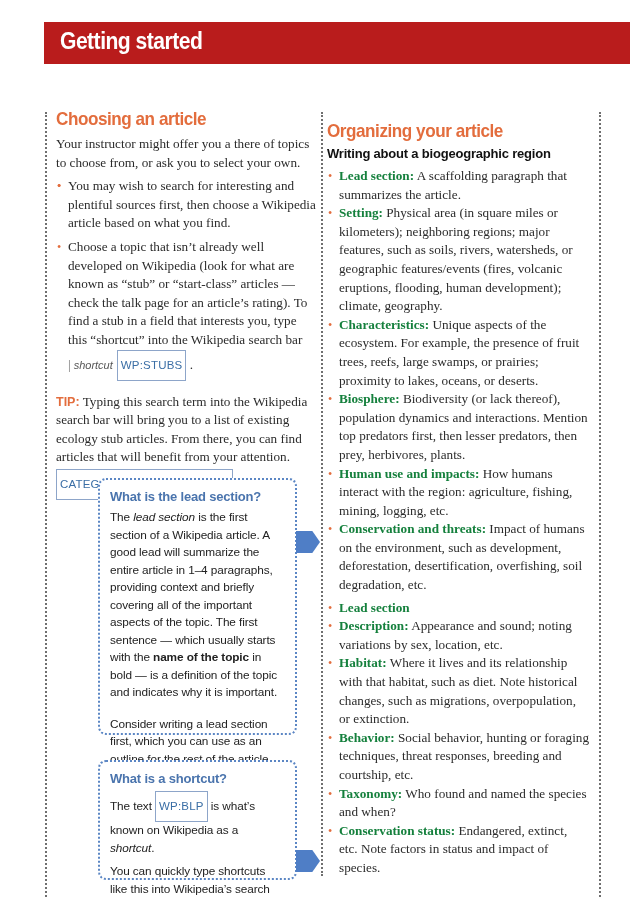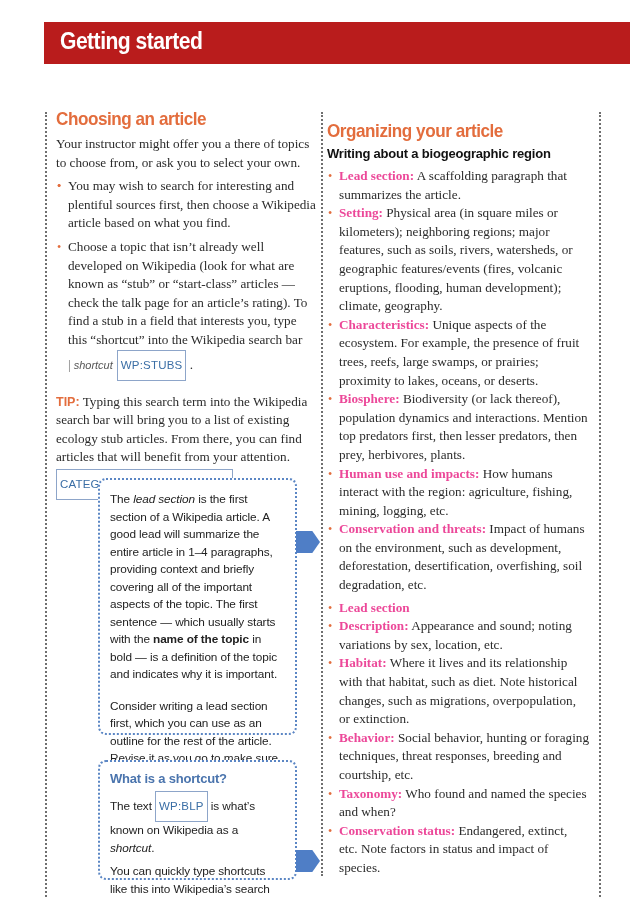--- a/index.html
+++ b/index.html
@@ -37,21 +37,21 @@
 
   .p { font-size: 13.2px; line-height: 18.6px; color: #2b2b2b; }
   .intro { margin-top: 4px; }
 
   ul.bl { list-style: none; margin-top: 4px; }
   ul.bl li { position: relative; padding-left: 12px; font-size: 13.2px; line-height: 18.6px; margin-bottom: 5px; }
   ul.bl.tight li { margin-bottom: 0; }
   ul.bl li .bullet {
     position: absolute; left: 1px; top: 0; color: #e36d3d; font-size: 12px;
   }
-  ul.bl li b { color: #ec4899; }
+  ul.bl li b { color: #15803d; }
 
   .shortcut-label {
     font-family: "Liberation Sans", "DejaVu Sans", sans-serif;
     font-style: italic; font-size: 11px; color: #555;
   }
   .pipe { color: #777; margin-right: 3px; }
   .tag {
     display: inline-block; border: 1px solid #8da5c9; padding: 7px 3px;
     font-family: "Liberation Sans", "DejaVu Sans", sans-serif;
     font-size: 11.5px; line-height: 15px; color: #3a6ea5; letter-spacing: 0.2px;
@@ -116,20 +116,21 @@
       <span class="pipe">|</span><span class="shortcut-label">shortcut</span><span class="tag">WP:STUBS</span> <span>.</span>
     </li>
   </ul>
   <div class="p tip">
     <span class="tip-label">TIP:</span><span> Typing this search term into the Wikipedia search bar will bring you to a list of existing ecology stub articles. From there, you can find articles that will benefit from your attention.</span><br>
     <span class="tag block">CATEGORY:ECOLOGY STUBS</span>
   </div>
 </div>
 
 <div class="callout lead">
+  <div class="callout-title">What is the lead section?</div>
   <div class="callout-text"><span>The </span><em>lead section</em><span> is the first section of a Wikipedia article. A good lead will summarize the entire article in 1–4 paragraphs, providing context and briefly covering all of the important aspects of the topic. The first sentence — which usually starts with the </span><strong>name of the topic</strong><span> in bold — is a definition of the topic and indicates why it is important.</span></div>
   <div class="callout-text">Consider writing a lead section first, which you can use as an outline for the rest of the article. Revise it as you go to make sure it accurately summarizes the body of the article.</div>
 </div>
 <div class="arrow a1"></div>
 
 <div class="callout shortcut">
   <div class="callout-title">What is a shortcut?</div>
   <div class="callout-text"><span>The text </span><span class="tag">WP:BLP</span><span> is what’s known on Wikipedia as a </span><em>shortcut</em><span>.</span></div>
   <div class="callout-text">You can quickly type shortcuts like this into Wikipedia’s search bar to pull up specific pages.</div>
 </div>

